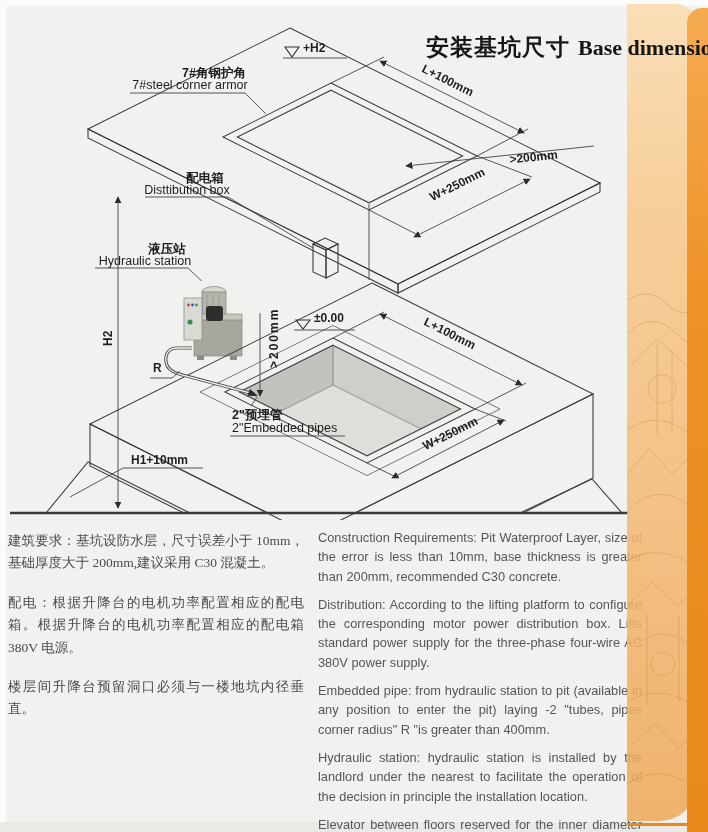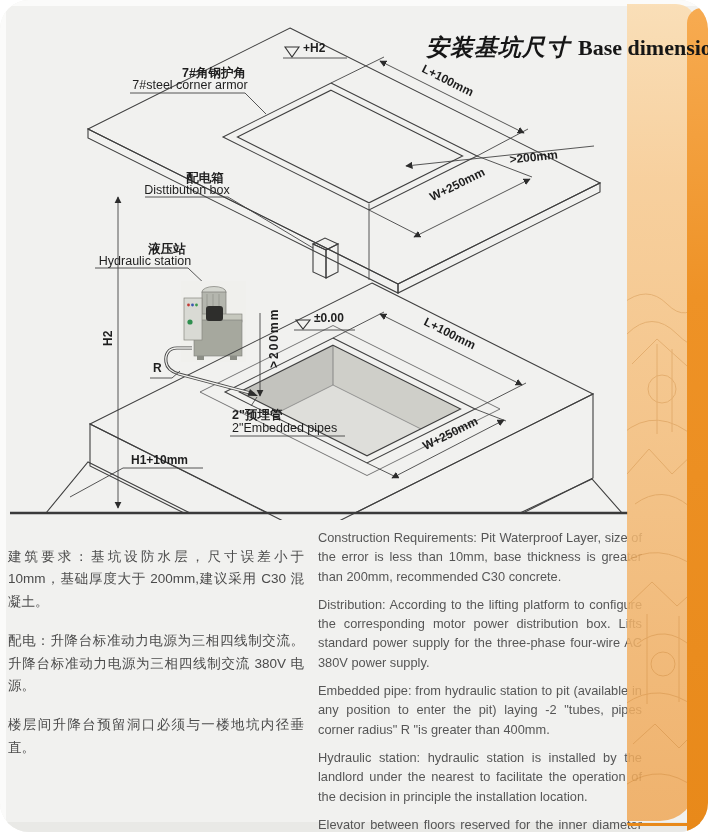--- a/index.html
+++ b/index.html
@@ -1,31 +1,31 @@
 <!DOCTYPE html>
 <html><head>
 <meta charset="utf-8">
 <style>
   html,body{margin:0;padding:0;background:#ffffff;}
   .page{position:relative;width:708px;height:832px;background:#f1f1ef;overflow:hidden;
-        font-family:"Liberation Sans","DejaVu Sans",sans-serif;border-radius:29px;}
+        font-family:"Liberation Sans","DejaVu Sans",sans-serif;}
   .edge-top{position:absolute;left:0;top:0;width:708px;height:6px;background:#fbfbfa;z-index:5;}
   .edge-left{position:absolute;left:0;top:0;width:6px;height:832px;background:#fbfbfa;z-index:5;}
   .edge-bottom{position:absolute;left:0;top:822px;width:708px;height:10px;background:#e9e9e6;z-index:6;}
 
   .diagram{position:absolute;left:0;top:0;z-index:10;}
 
   .title{position:absolute;left:426px;top:32px;z-index:40;white-space:nowrap;color:#161616;}
-  .title .zh{font-size:23px;font-weight:bold;letter-spacing:1px;font-style:italic;}
+  .title .zh{font-size:23px;font-weight:bold;letter-spacing:1px;}
   .title .en{font-family:"Liberation Serif","DejaVu Serif",serif;font-size:22px;font-weight:bold;margin-left:8px;}
 
   .notes{position:absolute;left:0;top:520px;width:708px;height:312px;z-index:10;}
   .notes-zh{position:absolute;left:8px;top:10px;width:296px;color:#4b4b4b;font-size:13.5px;
             line-height:22.4px;text-align:justify;}
-  .notes-zh p{margin:16px 0 17px 0;}
+  .notes-zh p{margin:0 0 17px 0;font-family:Liberation Serif, serif;}
   .notes-en{position:absolute;left:318px;top:8px;width:324px;color:#565656;font-size:12.8px;
             line-height:19.3px;text-align:justify;}
   .notes-en p{margin:0 0 9px 0;}
 
   .band{position:absolute;left:0;top:0;width:708px;height:832px;z-index:30;pointer-events:none;}
   .band-light{position:absolute;left:627px;top:4px;width:69px;height:817px;
       background:linear-gradient(180deg,rgba(250,221,179,.92) 0%,rgba(248,203,146,.88) 22%,
                  rgba(244,188,120,.85) 55%,rgba(239,168,88,.86) 100%);
       border-radius:0 20px 36px 0;overflow:hidden;}
   .band-dark{position:absolute;left:687px;top:8px;width:21px;height:824px;
@@ -218,21 +218,21 @@
     </g>
   </svg>
 
   <div class="title">
     <span class="zh">安装基坑尺寸</span><span class="en">Base dimension</span>
   </div>
 
   <div class="notes">
     <div class="notes-zh">
       <p>建筑要求：基坑设防水层，尺寸误差小于 10mm，基础厚度大于 200mm,建议采用 C30 混凝土。</p>
-      <p>配电：升降台标准动力电源为三相四线制交流。升降台标准动力电源为三相四线制交流 380V 电源。</p>
+      <p>配电：根据升降台的电机功率配置相应的配电箱。根据升降台的电机功率配置相应的配电箱 380V 电源。</p>
       <p>楼层间升降台预留洞口必须与一楼地坑内径垂直。</p>
     </div>
     <div class="notes-en">
       <p>Construction Requirements: Pit Waterproof Layer, size of the error is less than 10mm, base thickness is greater than 200mm, recommended C30 concrete.</p>
       <p>Distribution: According to the lifting platform to configure the corresponding motor power distribution box. Lifts standard power supply for the three-phase four-wire AC 380V power supply.</p>
       <p>Embedded pipe: from hydraulic station to pit (available in any position to enter the pit) laying -2 "tubes, pipes corner radius" R "is greater than 400mm.</p>
       <p>Hydraulic station: hydraulic station is installed by the landlord under the nearest to facilitate the operation of the decision in principle the installation location.</p>
       <p>Elevator between floors reserved for the inner diameter of the hole must be perpendicular to the first floor of the pit</p>
     </div>
   </div>

